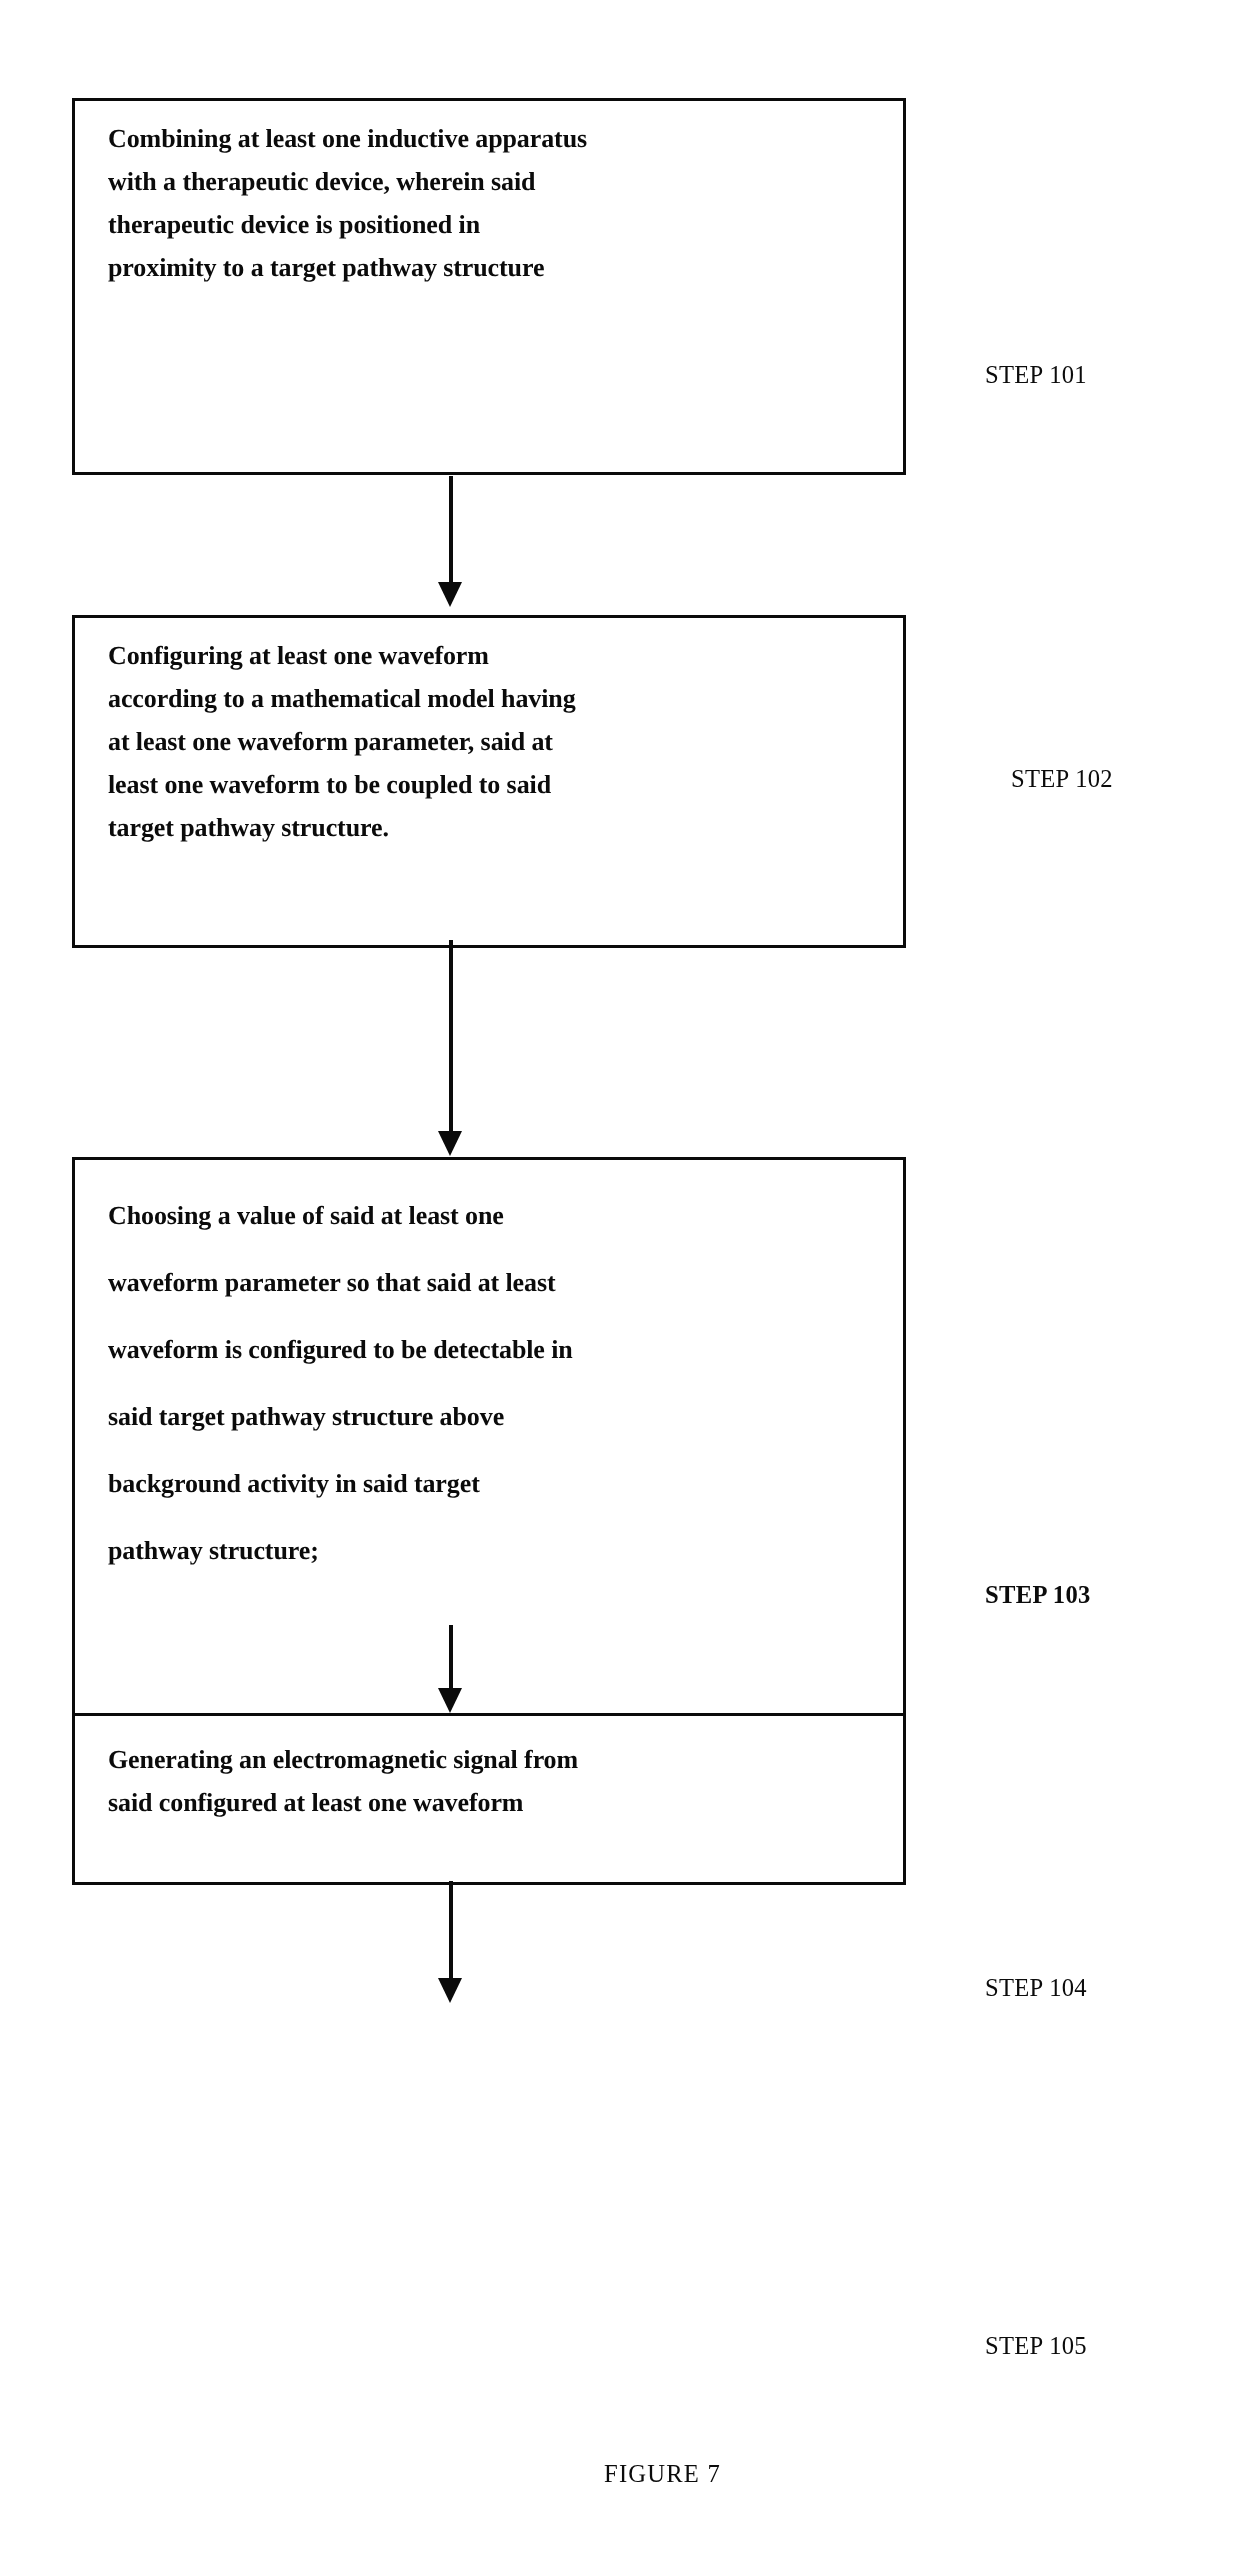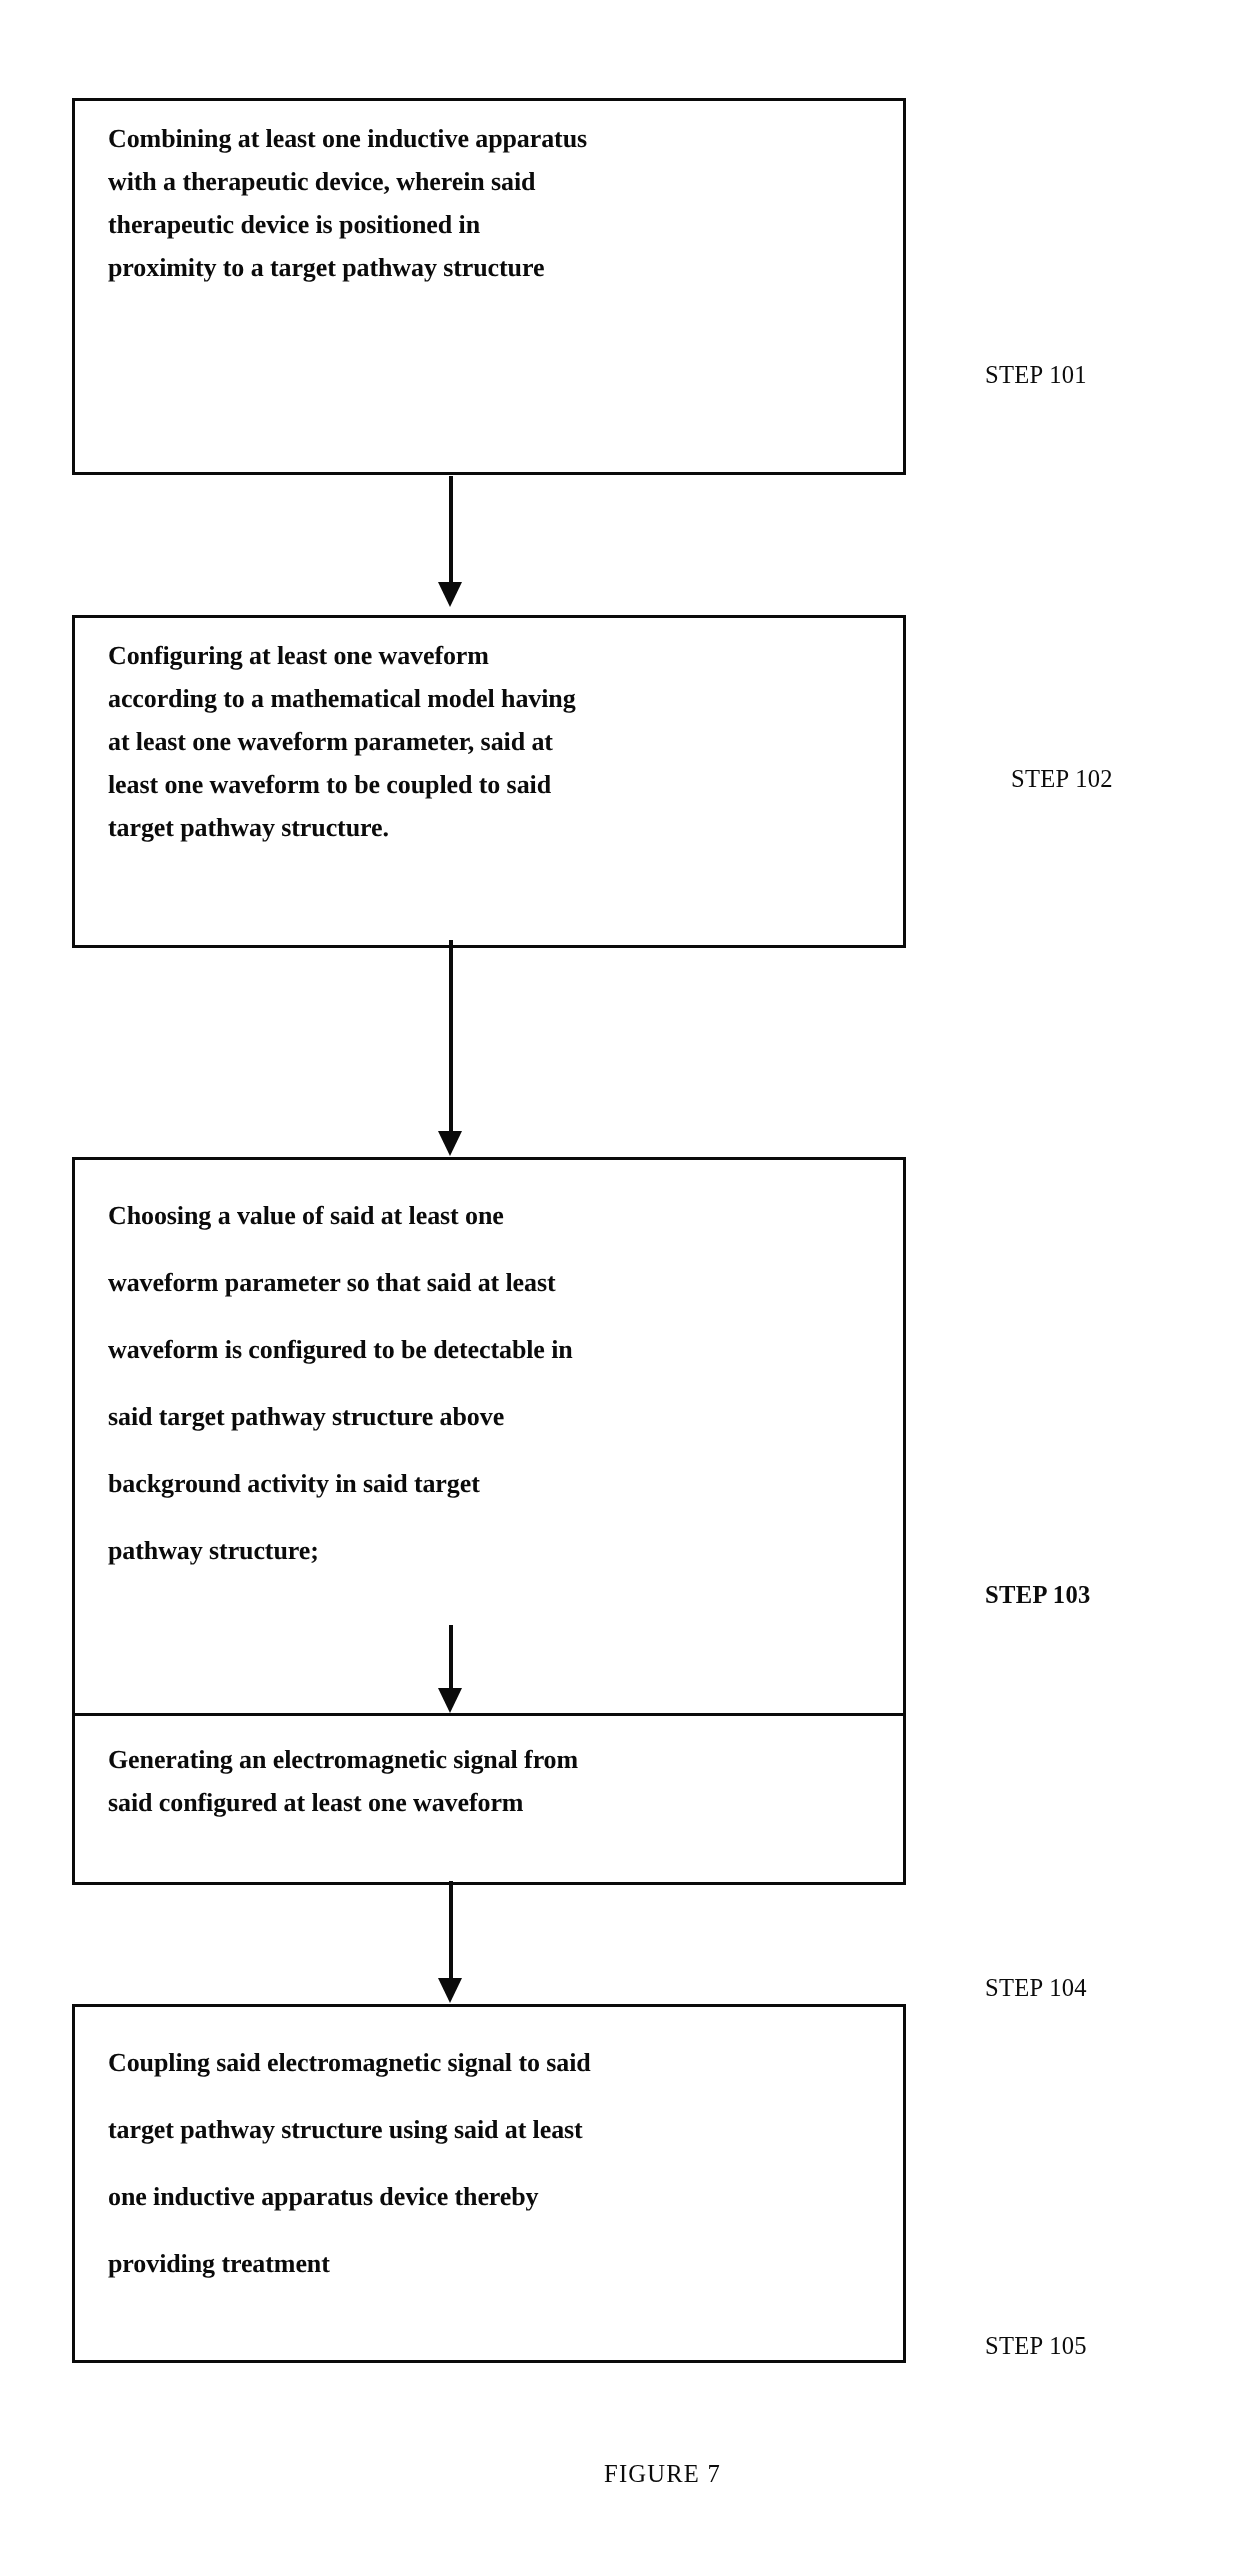--- a/index.html
+++ b/index.html
@@ -131,26 +131,20 @@
   <div class="flow-box tight" style="left:72px; top:1713px; width:834px; height:172px;">
     <div class="box-text" style="top:21.7px;">Generating an electromagnetic signal from
 said configured at least one waveform</div>
   </div>
 
   <div class="connector" style="left:438px; top:1881px; height:123px;">
     <div class="stem" style="height:97px;"></div>
     <div class="head" style="top:97px;"></div>
   </div>
 
-  <div class="flow-box loose" style="left:72px; top:2004px; width:834px; height:359px;">
-    <div class="box-text" style="top:21.7px;">Coupling said electromagnetic signal to said
-target pathway structure using said at least
-one inductive apparatus device thereby
-providing treatment</div>
-  </div>
 
   <div class="step-label" style="left:985px; top:361px;">STEP 101</div>
 
   <div class="step-label" style="left:1011px; top:765px;">STEP 102</div>
 
   <div class="step-label" style="left:985px; top:1581px;font-weight:bold;">STEP 103</div>
 
   <div class="step-label" style="left:985px; top:1974px;text-align:center;">STEP 104</div>
 
   <div class="step-label" style="left:985px; top:2332px;">STEP 105</div>

